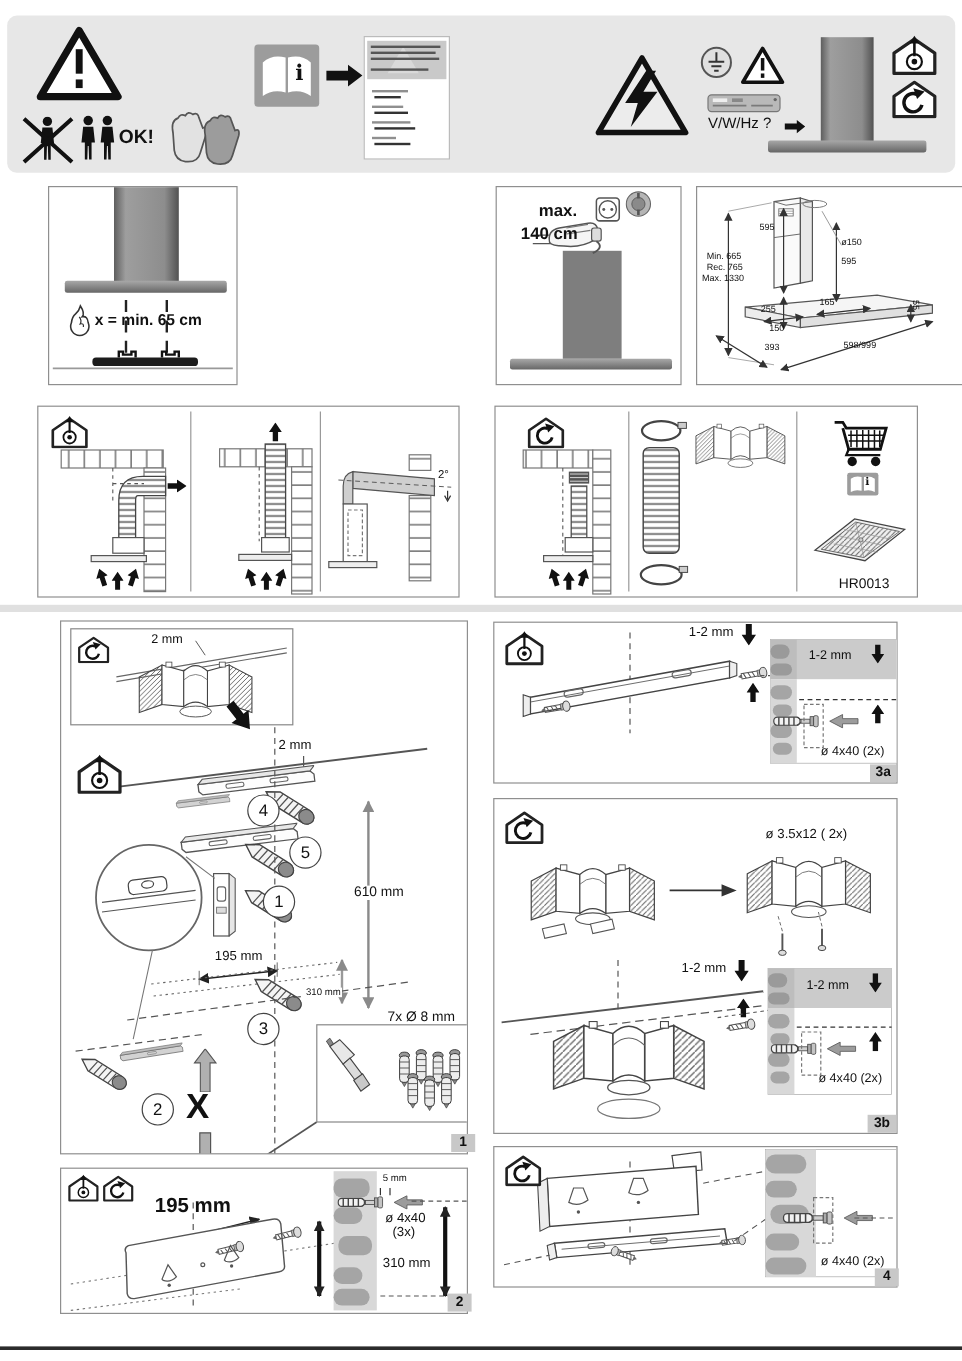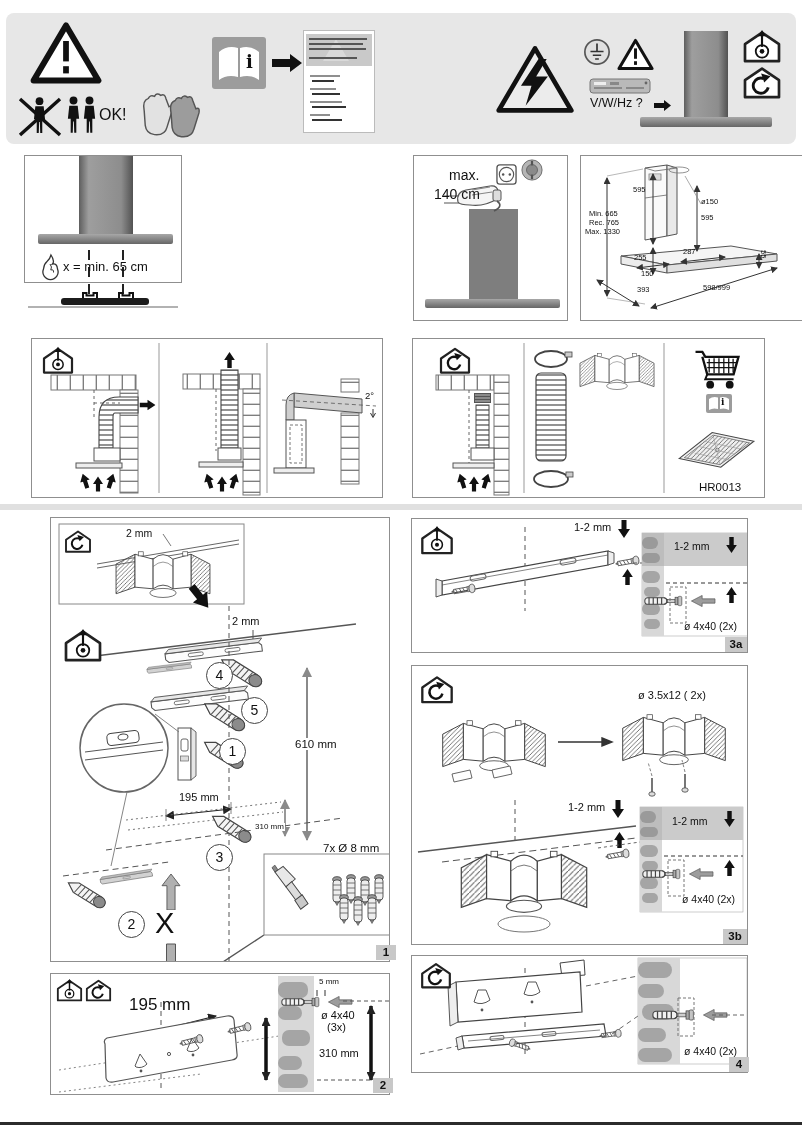--- a/index.html
+++ b/index.html
@@ -1,21 +1,21 @@
 <!DOCTYPE html>
 <html><head>
 <meta charset="utf-8">
 <style>
   html,body{margin:0;padding:0;background:#fff}
   .page{position:relative;width:802px;height:1134px;background:#fff;overflow:hidden;
         font-family:"Liberation Sans",sans-serif;color:#111}
   .abs{position:absolute}
   .panel{position:absolute;background:#fff;border:1px solid #8f8f8f;box-sizing:border-box}
   .lbl{position:absolute;color:#111;white-space:nowrap;line-height:1.05}
-  .b{font-weight:normal}
+  .b{font-weight:bold}
   .pid{position:absolute;background:#c8c8c8;color:#111;font-weight:bold;font-size:11.5px;
        text-align:center;line-height:15px;width:20px;height:15px}
   .co{position:absolute;width:25px;height:25px;border:1.6px solid #444;border-radius:50%;
       background:#fff;text-align:center;line-height:25px;font-size:14px}
   .chimney{position:absolute;background:linear-gradient(90deg,#5e5e5e,#9e9e9e 18%,#8d8d8d 78%,#525252)}
   .canopy{position:absolute;background:linear-gradient(180deg,#a8a8a8,#666);border-radius:2px}
   .band{position:absolute;left:6px;top:13px;width:790px;height:131px;background:#e7e7e7;border-radius:8px}
   .divider{position:absolute;left:0;top:504px;width:802px;height:6px;background:#e0e0e0}
   .footrule{position:absolute;left:0;top:1122px;width:802px;height:3px;background:#2b2b2b}
   .mini{position:absolute;left:297px;top:17px;width:72px;height:103px;background:#fff;
@@ -250,21 +250,21 @@
   <div class="chimney" style="left:678px;top:18px;width:44px;height:87px"></div>
   <div class="canopy" style="left:634px;top:104px;width:132px;height:10px"></div>
   <svg class="abs" style="left:734px;top:16px;width:44px;height:34px">
         <use href="#house-out"></use>
       </svg>
   <svg class="abs" style="left:734px;top:52px;width:44px;height:34px">
         <use href="#house-rec"></use>
       </svg>
 </div>
 
-<div class="panel" style="left:24px;top:155px;width:158px;height:128px">
+<div class="panel" style="left:40px;top:155px;width:158px;height:166px">
   <div class="chimney" style="left:54px;top:0;width:54px;height:80px"></div>
   <div class="canopy" style="left:13px;top:78px;width:135px;height:10px"></div>
   <svg class="abs" style="left:0;top:0;width:156px;height:164px">
     <path d="M64 94 V138 M98 94 V138" stroke="#222" stroke-width="2" stroke-dasharray="10 7"></path>
     <g transform="translate(17,99)">
       <path d="M9 0 Q13 6 10.5 9 Q15 8 15.5 14 A7.6 7.6 0 1 1 1.5 14 Q2 9 5 6.5 Q8 4 9 0 Z" fill="#fff" stroke="#333" stroke-width="1.3"></path>
       <path d="M8 9 Q10.5 12 8.8 15 Q12 14 11.5 17.5" fill="none" stroke="#333" stroke-width="1"></path>
     </g>
     <path d="M58 142 v-5 h3.5 v2.5 h7 v-2.5 h3.5 v5 M94 142 v-5 h3.5 v2.5 h7 v-2.5 h3.5 v5" fill="none" stroke="#111" stroke-width="2"></path>
     <rect x="36" y="142" width="88" height="7" rx="3" fill="#1c1c1c"></rect>
@@ -319,21 +319,21 @@
     <path d="M120 48 L104 20" stroke="#888" stroke-width="0.7"></path>
   </svg>
   <span class="lbl" style="left:52px;top:30px;font-size:7.5px">595</span>
   <span class="lbl" style="left:120px;top:42px;font-size:7.5px">ø150</span>
   <span class="lbl" style="left:120px;top:58px;font-size:7.5px">595</span>
   <span class="lbl" style="left:8px;top:54px;font-size:7.5px">Min. 665</span>
   <span class="lbl" style="left:8px;top:63px;font-size:7.5px">Rec. 765</span>
   <span class="lbl" style="left:4px;top:72px;font-size:7.5px">Max. 1330</span>
   <span class="lbl" style="left:53px;top:98px;font-size:7.5px">255</span>
   <span class="lbl" style="left:60px;top:114px;font-size:7.5px">150</span>
-  <span class="lbl" style="left:102px;top:92px;font-size:7.5px">287</span>
+  <span class="lbl" style="left:102px;top:92px;font-size:7.5px">165</span>
   <span class="lbl" style="left:186px;top:94px;font-size:7.5px;transform:rotate(90deg);transform-origin:left top">55</span>
   <span class="lbl" style="left:56px;top:130px;font-size:7.5px">393</span>
   <span class="lbl" style="left:122px;top:128px;font-size:7.5px">598/999</span>
 </div>
 
 <div class="panel" style="left:31px;top:338px;width:352px;height:160px">
   <svg class="abs" style="left:0;top:0;width:350px;height:158px">
     <line x1="127" y1="4" x2="127" y2="154" stroke="#999"></line>
     <line x1="235" y1="4" x2="235" y2="154" stroke="#999"></line>
 

